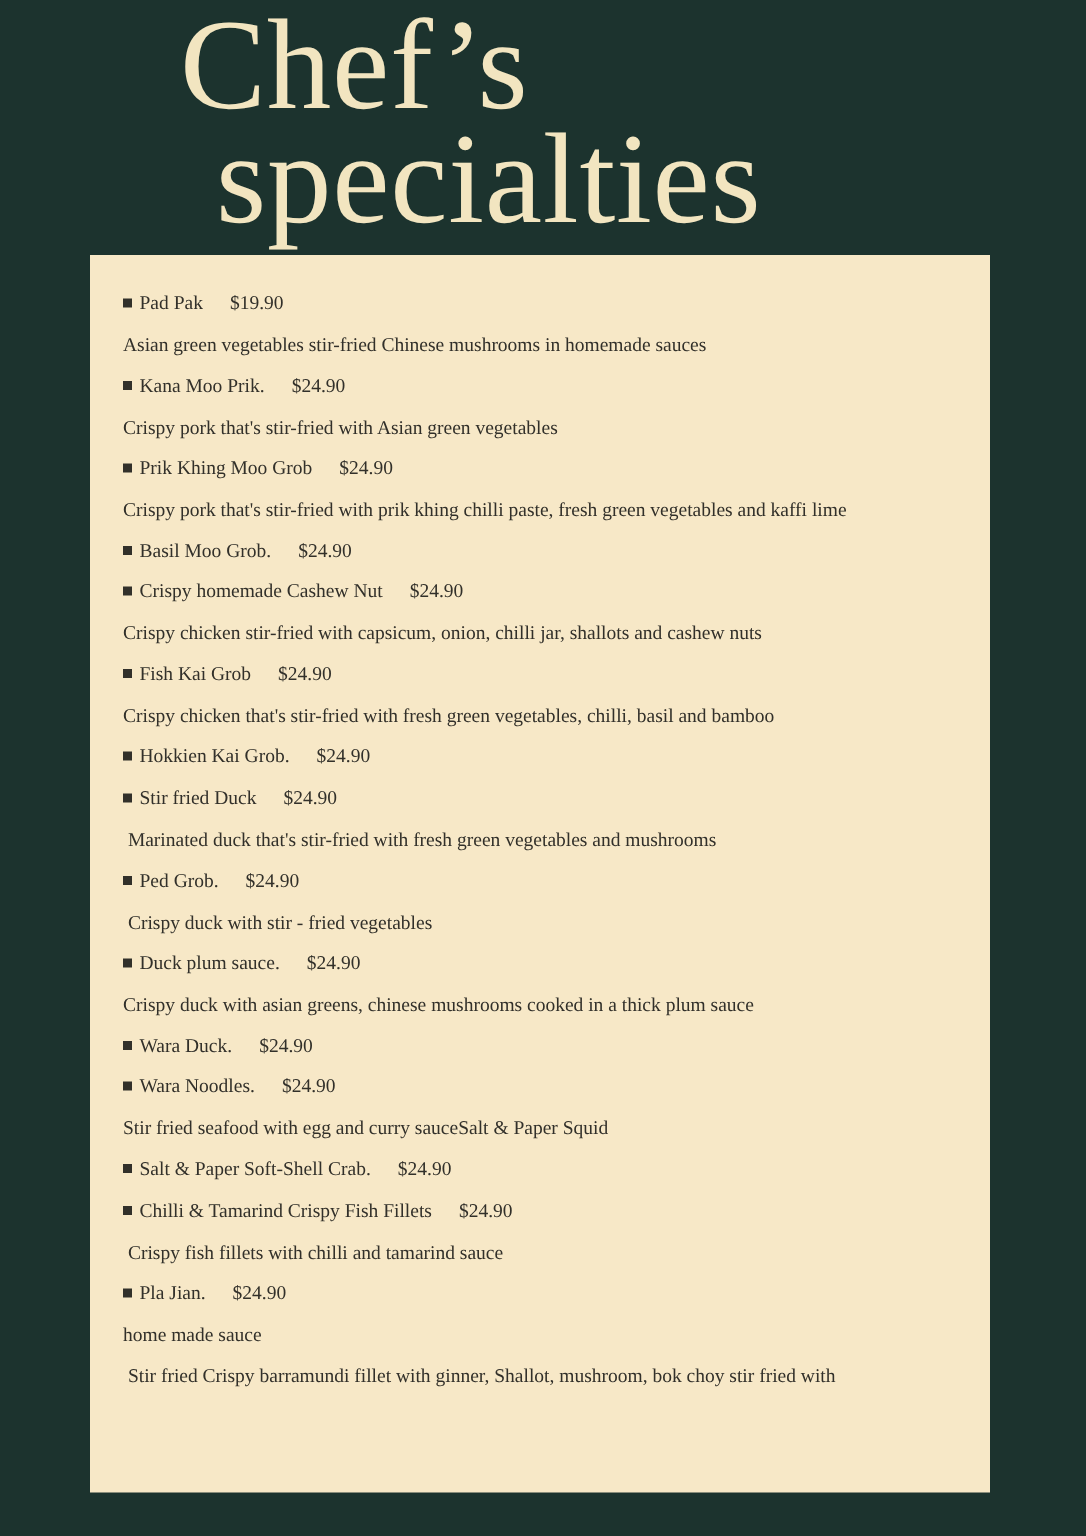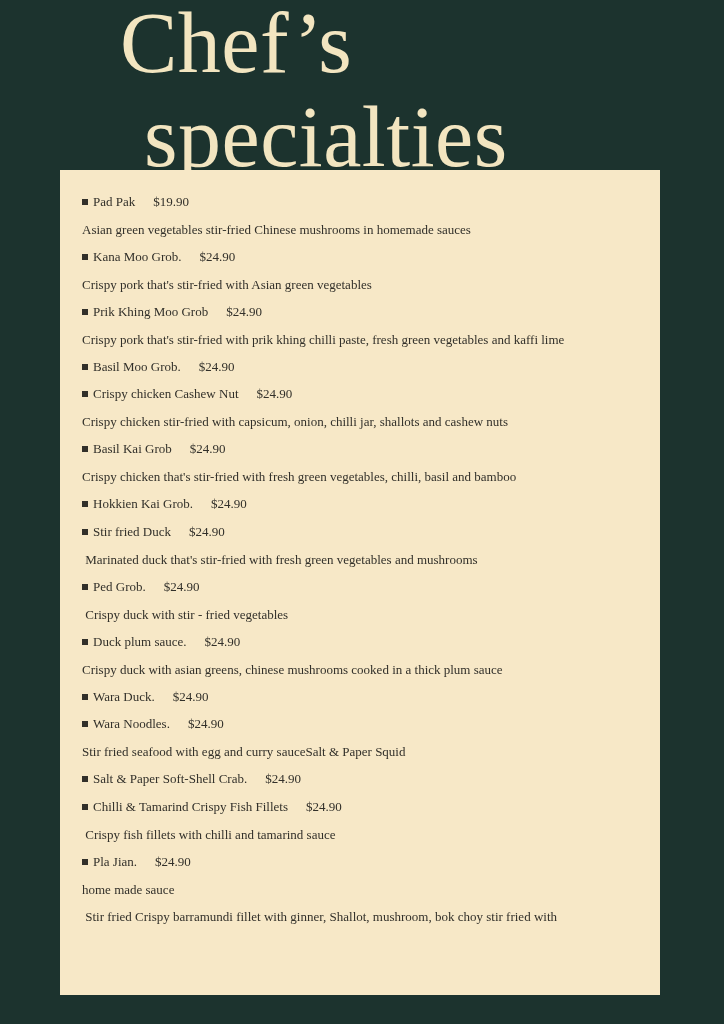--- a/index.html
+++ b/index.html
@@ -14,21 +14,21 @@
     position: absolute;
     color: var(--title, #f2e5c0);
     font-family: "Liberation Serif", serif;
     font-weight: 400;
     font-size: 86px;
     line-height: 1;
     letter-spacing: 0.5px;
     white-space: pre;
   }
   #title-line1 { left: 120px; top: 0; }
-  #title-line2 { left: 144px; top: 94px; }
+  #title-line2 { left: 144px; top: 76px; }
   .panel {
     position: absolute;
     left: 60px;
     top: 170px;
     width: 600px;
     height: 825px;
     background: var(--panel, #f7e8c7);
     padding: 18px 2px 0 22px;
     overflow: hidden;
   }
@@ -60,21 +60,21 @@
   <div class="row item">
     <span class="bullet"></span>
     <span class="iname">Pad Pak</span>
     <span class="price">$19.90</span>
   </div>
 
   <p class="row desc">Asian green vegetables stir-fried Chinese mushrooms in homemade sauces</p>
 
   <div class="row item">
     <span class="bullet"></span>
-    <span class="iname">Kana Moo Grob.</span>
+    <span class="iname">Kana Moo Prik.</span>
     <span class="price">$24.90</span>
   </div>
 
   <p class="row desc">Crispy pork that's stir-fried with Asian green vegetables</p>
 
   <div class="row item">
     <span class="bullet"></span>
     <span class="iname">Prik Khing Moo Grob</span>
     <span class="price">$24.90</span>
   </div>
@@ -83,29 +83,29 @@
 
   <div class="row item">
     <span class="bullet"></span>
     <span class="iname">Basil Moo Grob.</span>
     <span class="price">$24.90</span>
   </div>
 
 
   <div class="row item">
     <span class="bullet"></span>
-    <span class="iname">Crispy chicken Cashew Nut</span>
+    <span class="iname">Crispy homemade Cashew Nut</span>
     <span class="price">$24.90</span>
   </div>
 
   <p class="row desc">Crispy chicken stir-fried with capsicum, onion, chilli jar, shallots and cashew nuts</p>
 
   <div class="row item">
     <span class="bullet"></span>
-    <span class="iname">Basil Kai Grob</span>
+    <span class="iname">Fish Kai Grob</span>
     <span class="price">$24.90</span>
   </div>
 
   <p class="row desc">Crispy chicken that's stir-fried with fresh green vegetables, chilli, basil and bamboo</p>
 
   <div class="row item">
     <span class="bullet"></span>
     <span class="iname">Hokkien Kai Grob.</span>
     <span class="price">$24.90</span>
   </div>

